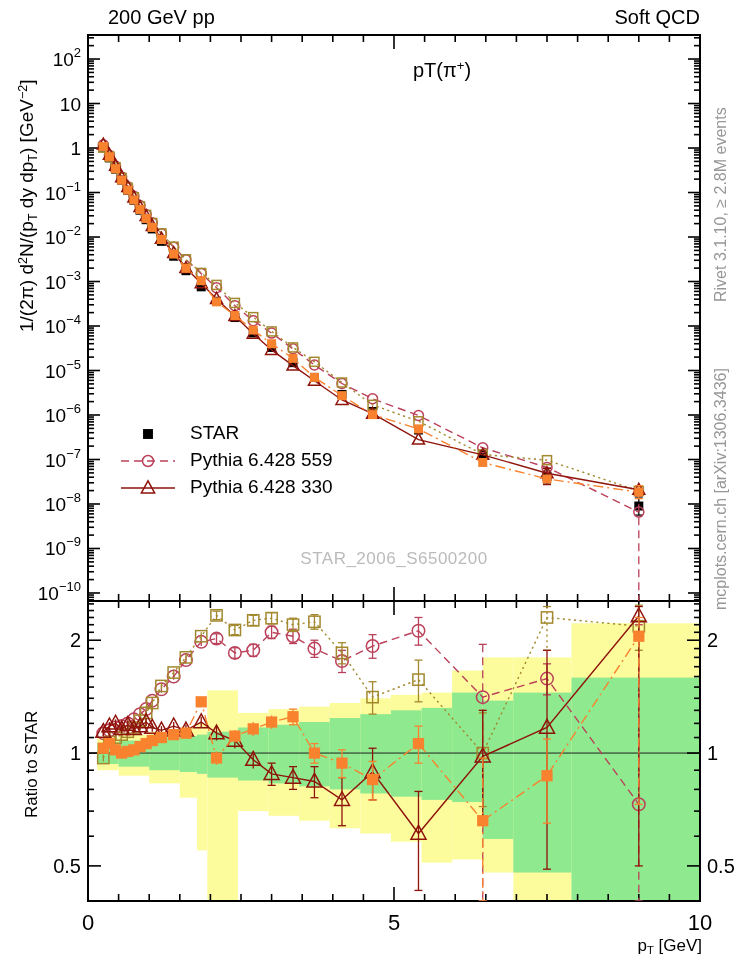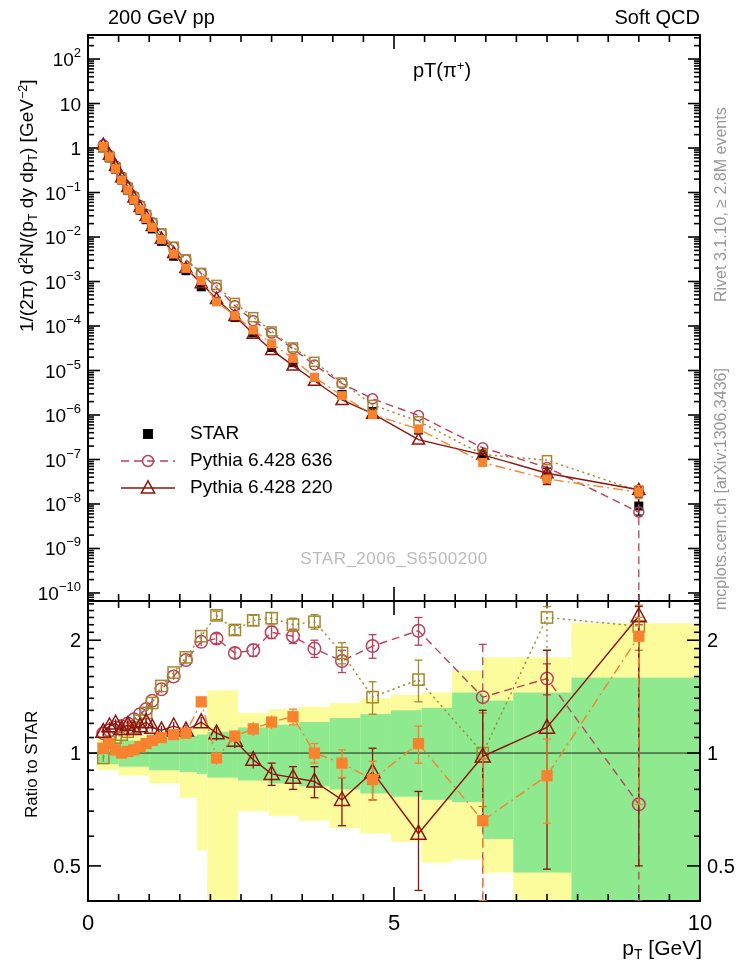--- a/index.html
+++ b/index.html
@@ -13,21 +13,21 @@
   .sup{font-size:0.66em;vertical-align:0.5em;}
   .sub{font-size:0.66em;vertical-align:-0.3em;}
   .vlabel{position:absolute;transform-origin:0 0;transform:rotate(-90deg);
           white-space:nowrap;}
   #ylabel-main{left:16px;top:332px;font-size:19px;}
   #ylabel-ratio{left:22px;top:818px;font-size:17px;}
   #side-rivet{left:712px;top:302px;font-size:16px;color:#979797;}
   #side-mcplots{left:712px;top:610px;font-size:16px;color:#979797;}
   #watermark{position:absolute;left:88px;top:549px;width:612px;text-align:center;
              font-size:17px;color:#bbbbbb;letter-spacing:0.5px;}
-  #xlabel{position:absolute;right:44px;top:936px;font-size:21px;white-space:nowrap;}
+  #xlabel{position:absolute;right:44px;top:936px;font-size:17px;white-space:nowrap;}
   #legend{position:absolute;left:120px;top:417px;}
   .leg-row{display:flex;align-items:flex-end;height:27px;}
   .leg-row svg{width:56px;height:20px;flex:0 0 56px;}
   .leg-label{font-size:19px;margin-left:14px;white-space:nowrap;}
   svg text{font-family:"Liberation Sans",sans-serif;}
 </style>
 </head>
 <body>
 
 <div id="canvas">
@@ -929,23 +929,23 @@
         <svg viewBox="0 0 56 20">
           <rect x="23.05" y="5.05" width="9.9" height="9.9" fill="#000000"></rect>
         </svg>
         <span class="leg-label">STAR</span>
       </div>
       <div class="leg-row">
         <svg viewBox="0 0 56 20">
           <line x1="1" y1="10" x2="55" y2="10" stroke="#bb405a" stroke-width="1.4" stroke-dasharray="8 5"></line>
           <circle cx="28" cy="10" r="5.5" fill="none" stroke="#bb405a" stroke-width="1.5"></circle>
         </svg>
-        <span class="leg-label">Pythia 6.428 636</span>
+        <span class="leg-label">Pythia 6.428 559</span>
       </div>
       <div class="leg-row">
         <svg viewBox="0 0 56 20">
           <line x1="1" y1="10" x2="55" y2="10" stroke="#8e130b" stroke-width="1.4"></line>
           <polygon points="28,2.8499999999999996 21.4,14.95 34.6,14.95" fill="none" stroke="#8e130b" stroke-width="1.5"></polygon>
         </svg>
-        <span class="leg-label">Pythia 6.428 220</span>
+        <span class="leg-label">Pythia 6.428 330</span>
       </div>
     </div>
 </div>
 
 </body></html>

